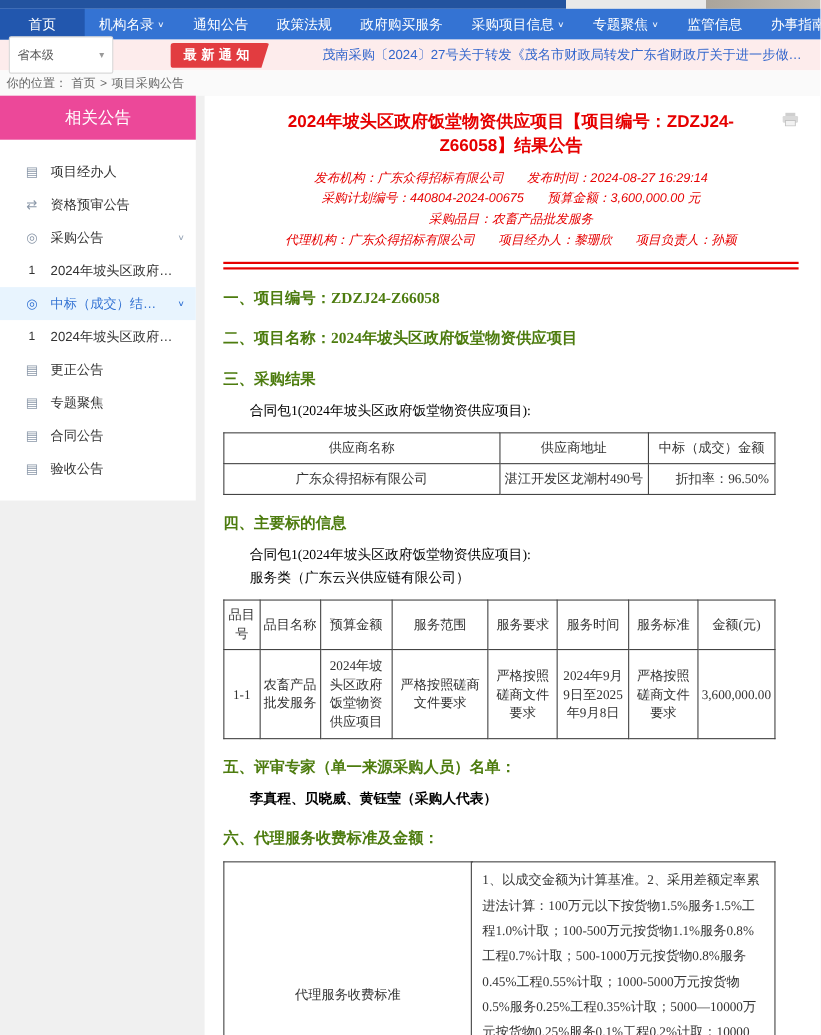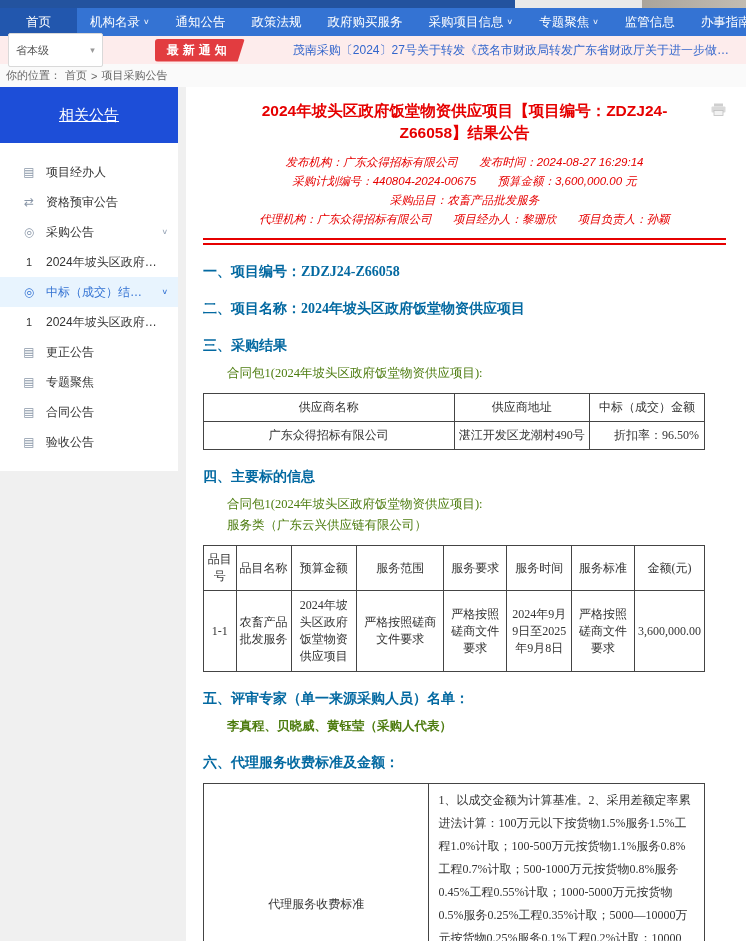--- a/index.html
+++ b/index.html
@@ -23,21 +23,21 @@
   .region-arrow { color:#999; font-size:9px; }
   .notice-badge { margin-left:52px; background:#e23c40; color:#fff; font-size:12px; font-weight:bold; letter-spacing:4px;
     padding:3px 14px 3px 12px; border-radius:3px; clip-path:polygon(0 0,100% 0,92% 100%,0 100%); cursor:pointer; white-space:nowrap; }
   .notice-text { margin-left:48px; color:#3366cc; font-size:12px; white-space:nowrap; overflow:hidden; text-overflow:ellipsis; cursor:pointer; }
   
   .breadcrumb { height:23px; background:#fafafa; display:flex; align-items:center; font-size:11px; color:#666; padding:0 6px; gap:4px; }
   .crumb-link { cursor:pointer; }
   
   .content { display:flex; background:#f0f0f0; min-height:882px; align-items:flex-start; }
   .sidebar { width:178px; background:#fff; flex:none; padding-bottom:14px; }
-  .sidebar-header { height:56px; background:#1d4ed8; color:#fff; font-size:15px; display:flex; align-items:center; justify-content:center;text-decoration:underline; }
+  .sidebar-header { height:40px; background:#ec4899; color:#fff; font-size:15px; display:flex; align-items:center; justify-content:center; }
   .side-item { display:flex; align-items:center; gap:10px; height:30px; padding:0 10px 0 22px; font-size:12px; color:#333; cursor:pointer; }
   .side-item .g-icon { color:#8a97a8; font-size:12px; width:14px; text-align:center; flex:none; }
   .side-item .lbl { white-space:nowrap; overflow:hidden; text-overflow:ellipsis; }
   .side-item .chev { margin-left:auto; color:#9aa7b8; font-size:9px; transform:scaleY(.8); }
   .side-item.active { background:#e8f4fe; color:#3473d3; }
   .side-item.active .g-icon, .side-item.active .chev { color:#3473d3; }
   .side-item .num { width:14px; text-align:center; font-size:11px; color:#333; flex:none; }
   .gap-col { width:8px; flex:none; }
   .main-panel { flex:1; background:#fff; min-height:882px; padding:13px 20px 30px 17px;
     font-family:"Liberation Serif","DejaVu Serif",serif; }
@@ -45,22 +45,22 @@
   .title-row { position:relative; padding:0 26px; }
   .article-title { color:#e60000; font-size:15.5px; font-weight:bold; text-align:center; line-height:22px;
     font-family:"Liberation Sans","DejaVu Sans",sans-serif; }
   .print-btn { position:absolute; right:0; top:2px; cursor:pointer; }
   .meta { margin-top:9px; text-align:center; color:#e60000; font-size:11.5px; line-height:19px;
     font-family:"Liberation Sans","DejaVu Sans",sans-serif;font-style:italic; }
   .meta span { margin:0 9px; white-space:nowrap; }
   .double-rule { margin-top:9px; height:7px; border-top:2px solid #e60000; border-bottom:2px solid #e60000; }
   
   .section { margin-top:17px; }
-  .sec-h { font-size:14px; font-weight:bold; color:#0369a1; line-height:20px; }
-  .sec-sub { font-size:12.5px; color:#4d7c0f; margin:8px 0 0 24px; line-height:19px; }
+  .sec-h { font-size:14px; font-weight:bold; color:#4d7c0f; line-height:20px; }
+  .sec-sub { font-size:12.5px; color:#000000; margin:8px 0 0 24px; line-height:19px; }
   table { border-collapse:collapse; width:502px; margin:10px 0 0 0; font-size:12px; color:#333; }
   th,td { border:1px solid #444; padding:5px 4px; text-align:center; font-weight:normal; vertical-align:middle; line-height:17px; }
   .ta-right { text-align:right; padding-right:5px; }
   .fee-text { text-align:left; padding:5px 9px; line-height:23px; font-size:12px; }
   .subject-table th { padding:5px 2px; }
   .subject-table td { padding:6px 3px; }
 </style>
 </head>
 <body>
 

